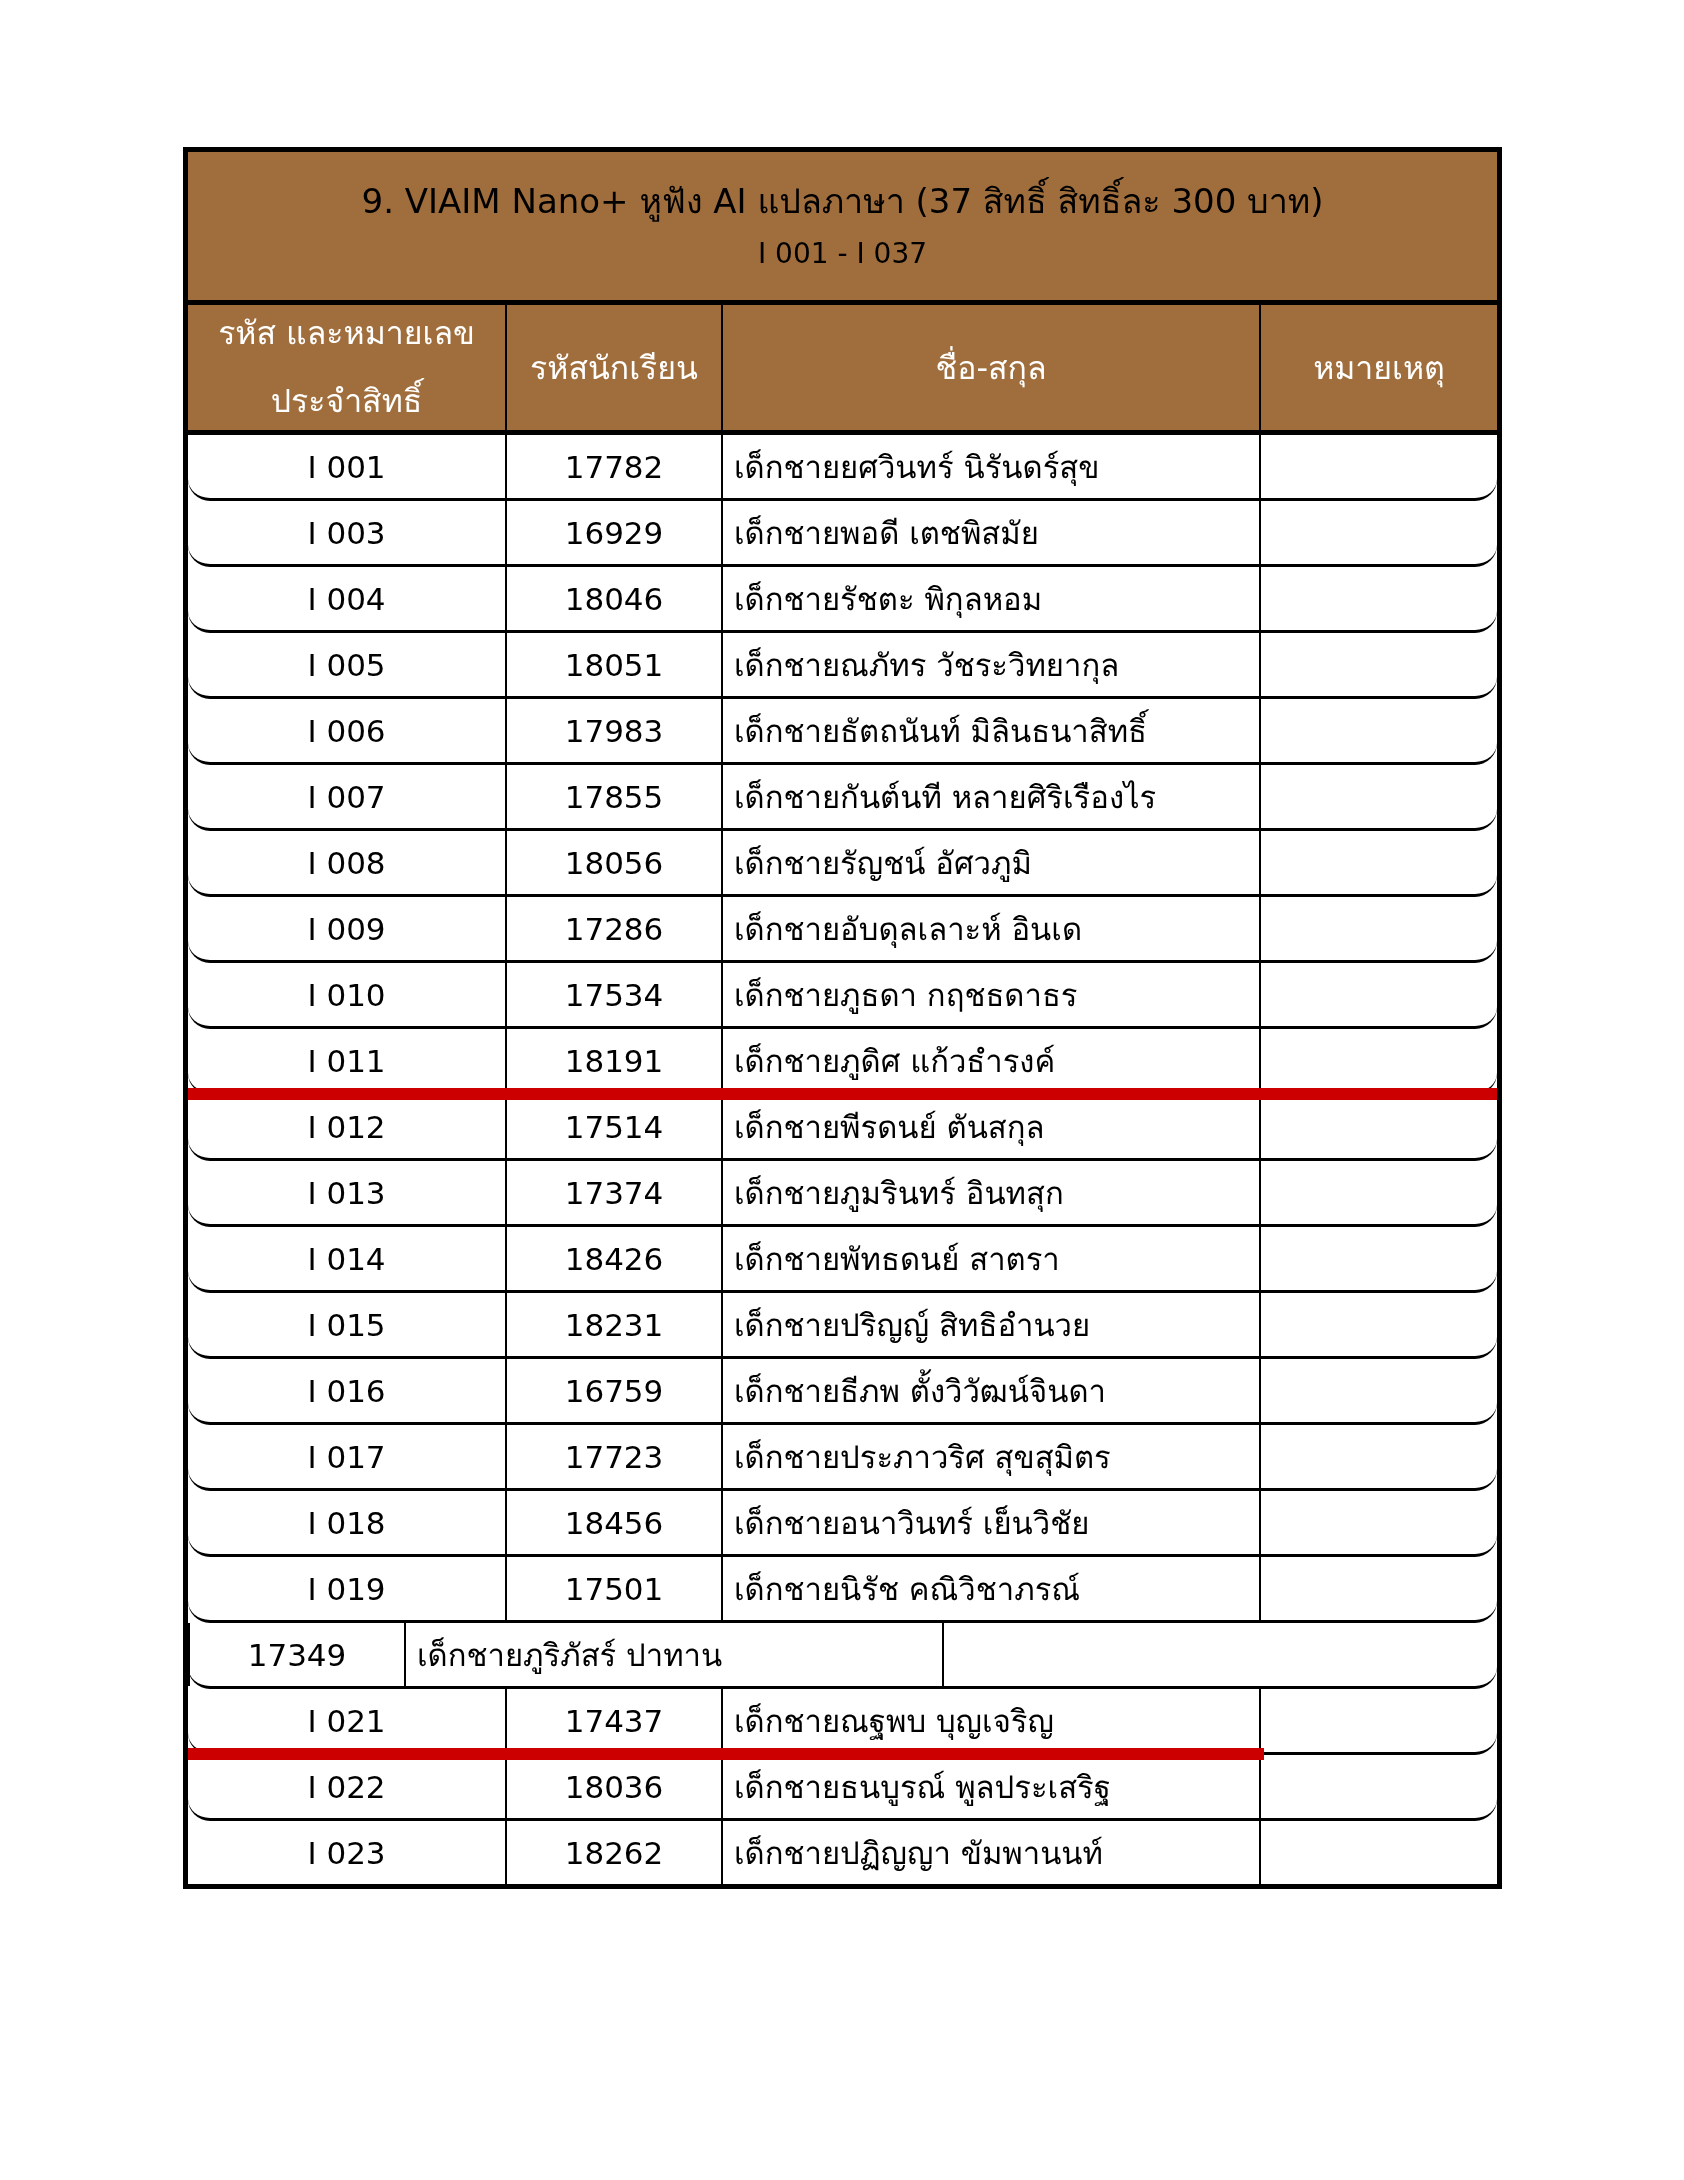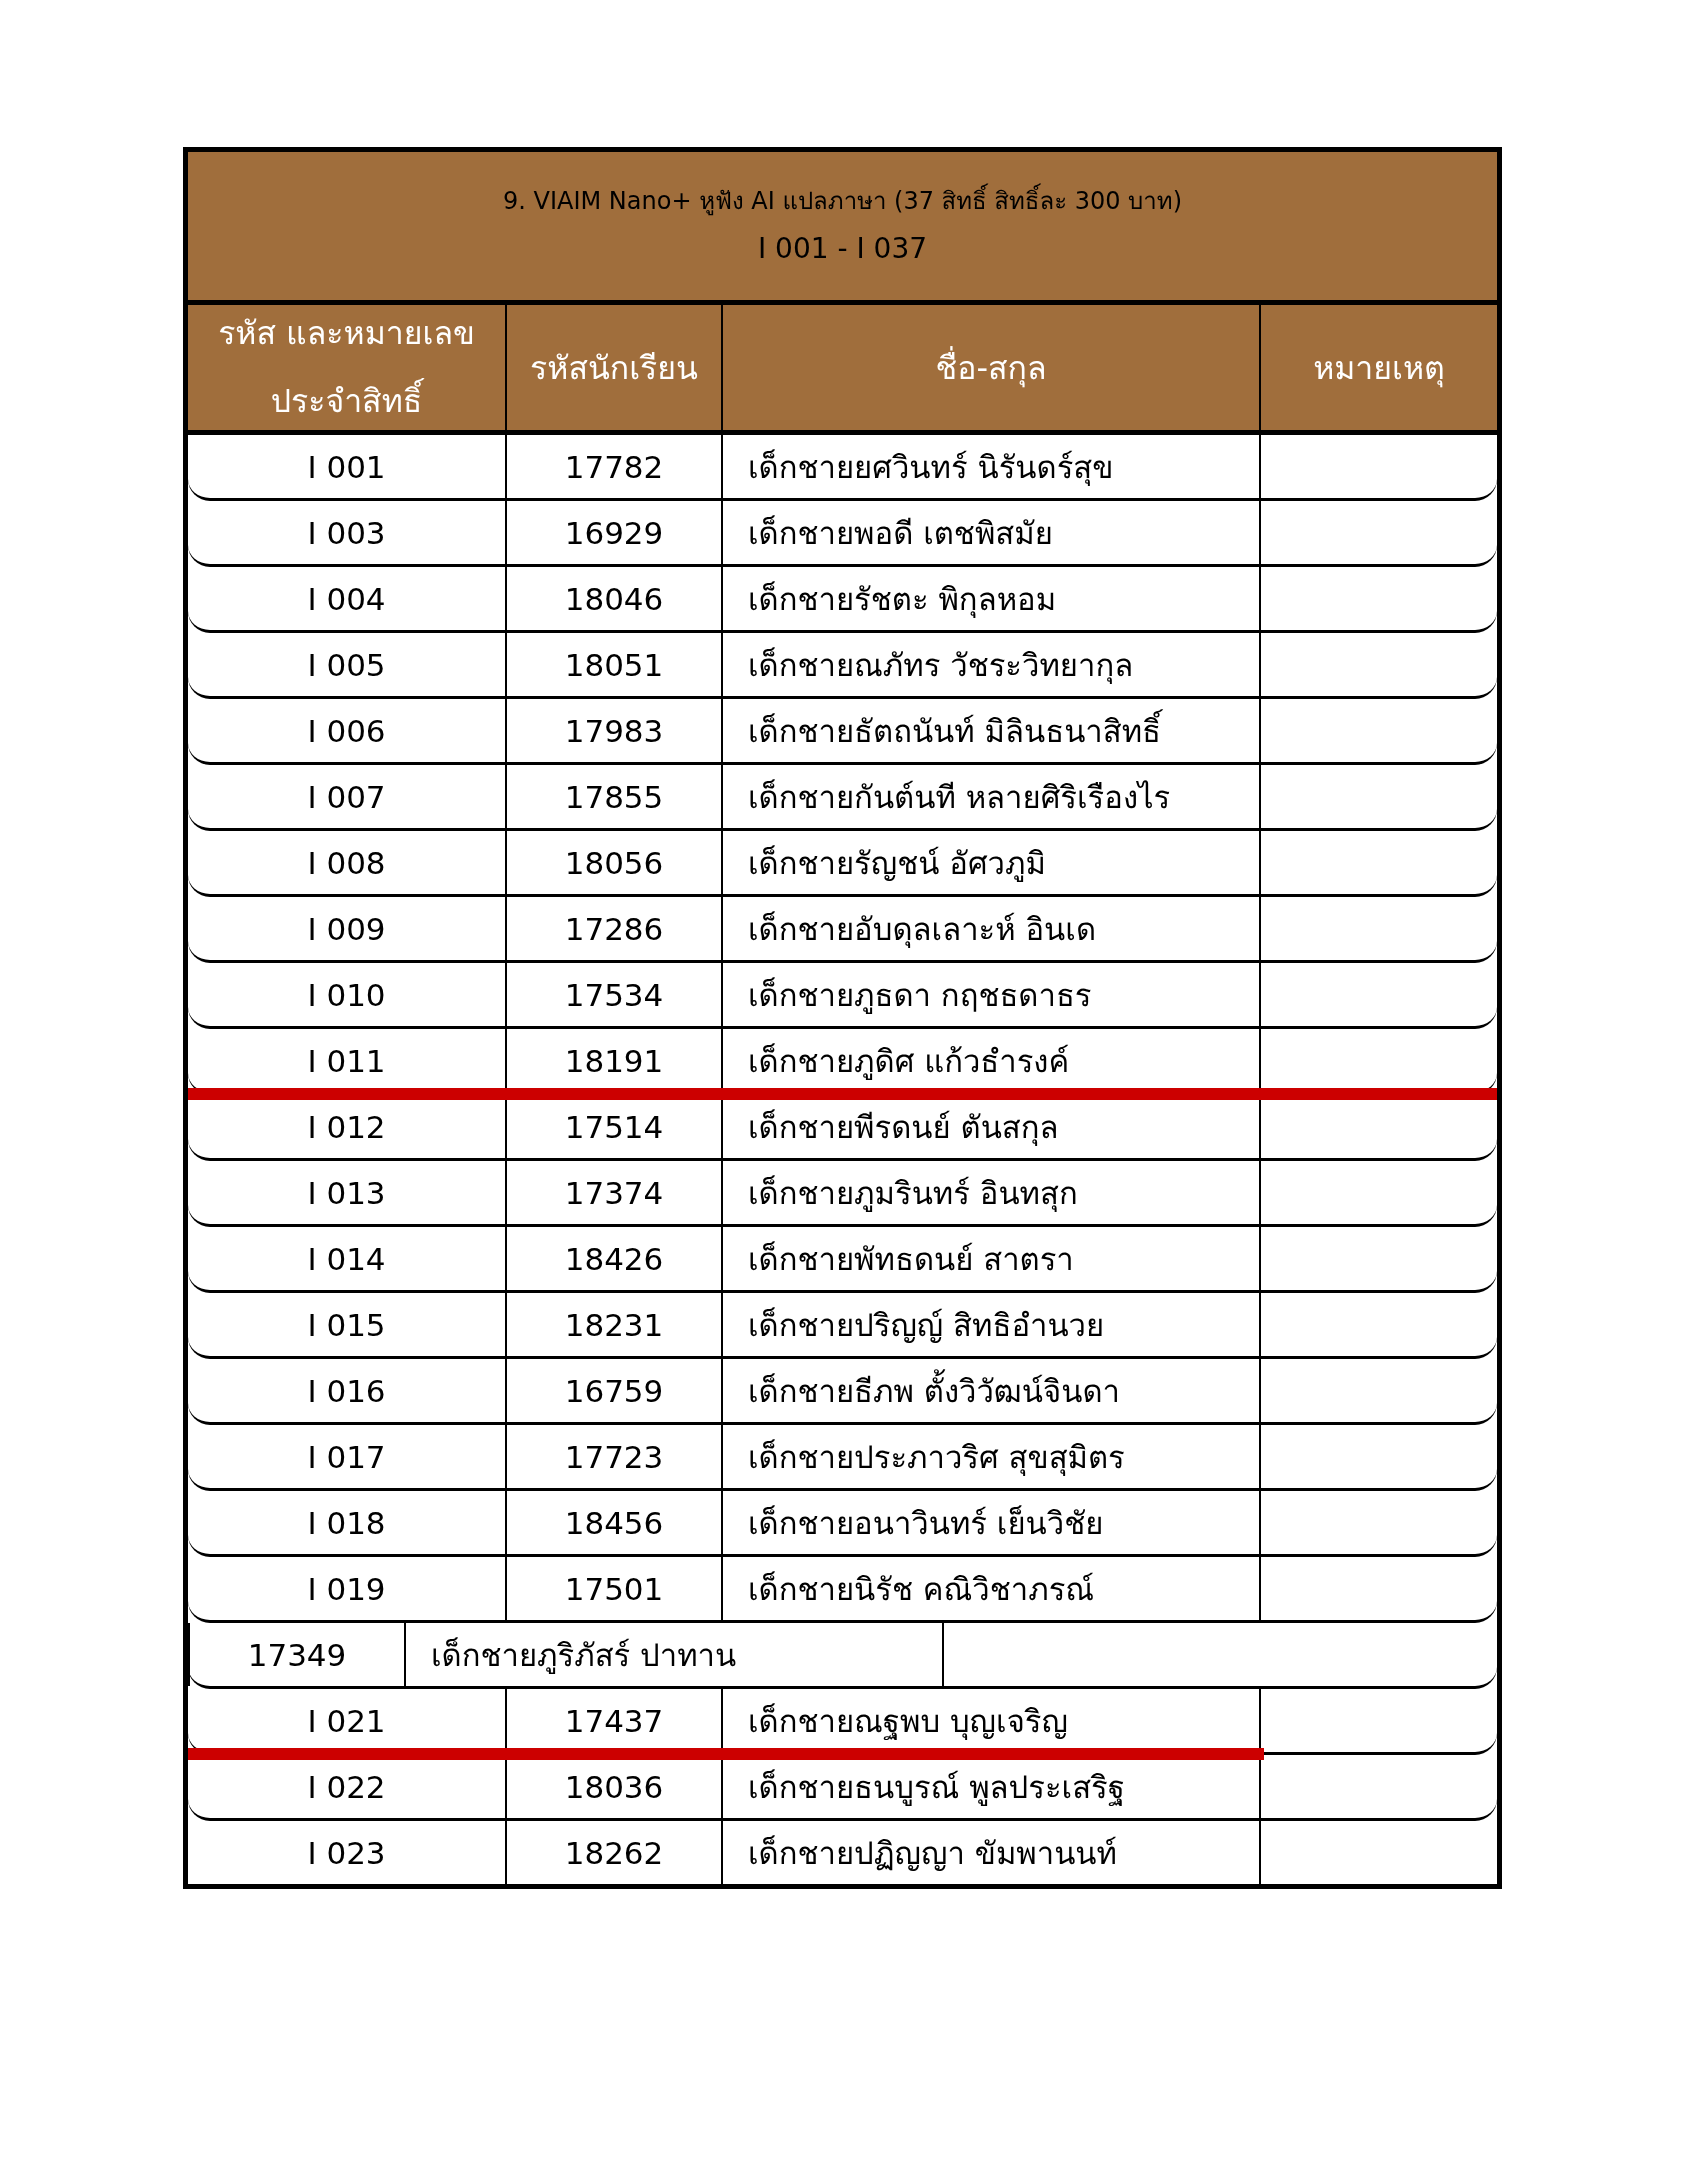--- a/index.html
+++ b/index.html
@@ -20,21 +20,21 @@
   }
   
   .title-block{
     height:148px;
     border-bottom:5.1px solid #000;
     display:flex;flex-direction:column;
     align-items:center;justify-content:center;
     gap:22px;
     color:#000;
   }
-  .title-line{font-size:24px;line-height:1;}
+  .title-line{font-size:34px;line-height:1;}
   .range-line{font-size:28px;line-height:1;}
   
   .col-head{
     height:125px;
     border-bottom:5.1px solid #000;
     display:flex;
     color:#fff;
   }
   .col-head .cell{
     display:flex;align-items:center;justify-content:center;
@@ -56,21 +56,21 @@
     border-bottom:3.4px solid #000;
     background:#fff;
     border-radius:22px;
   }
   .row:last-child{border-bottom:none;}
   .row .cell{
     display:flex;align-items:center;
     font-size:31px;
   }
   .row .c1,.row .c2{justify-content:center;text-align:center;}
-  .row .c3{justify-content:flex-start;padding-left:25px;}
+  .row .c3{justify-content:flex-start;padding-left:11px;}
   .row .c4{justify-content:center;}
   
   .red-sep{
     position:absolute;
     left:0;
     height:12px;
     z-index:5;
   }
 </style>
 </head>

